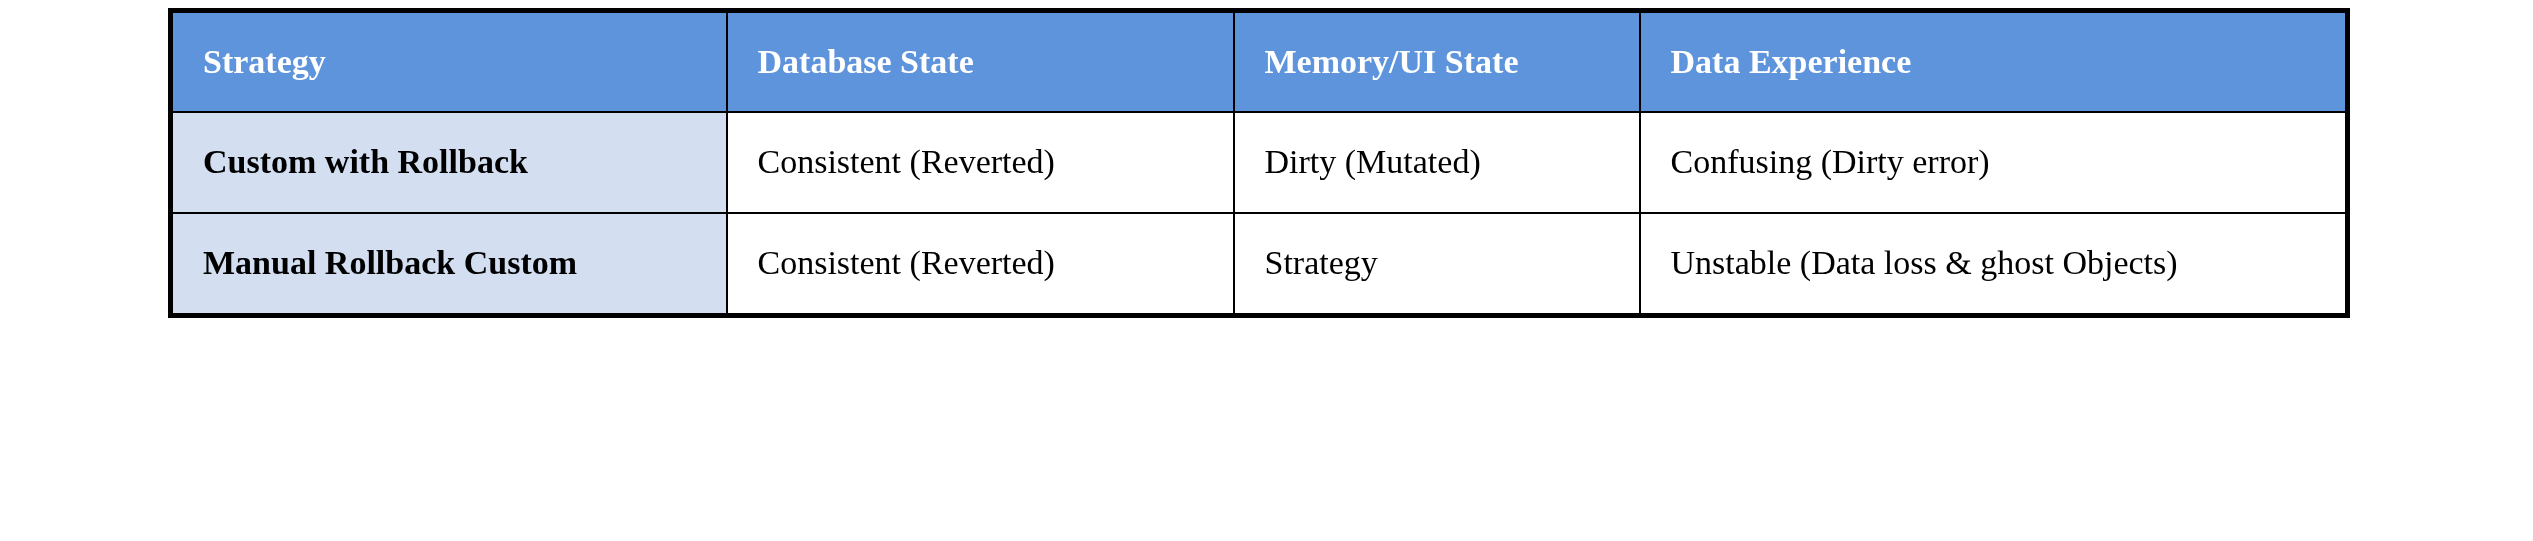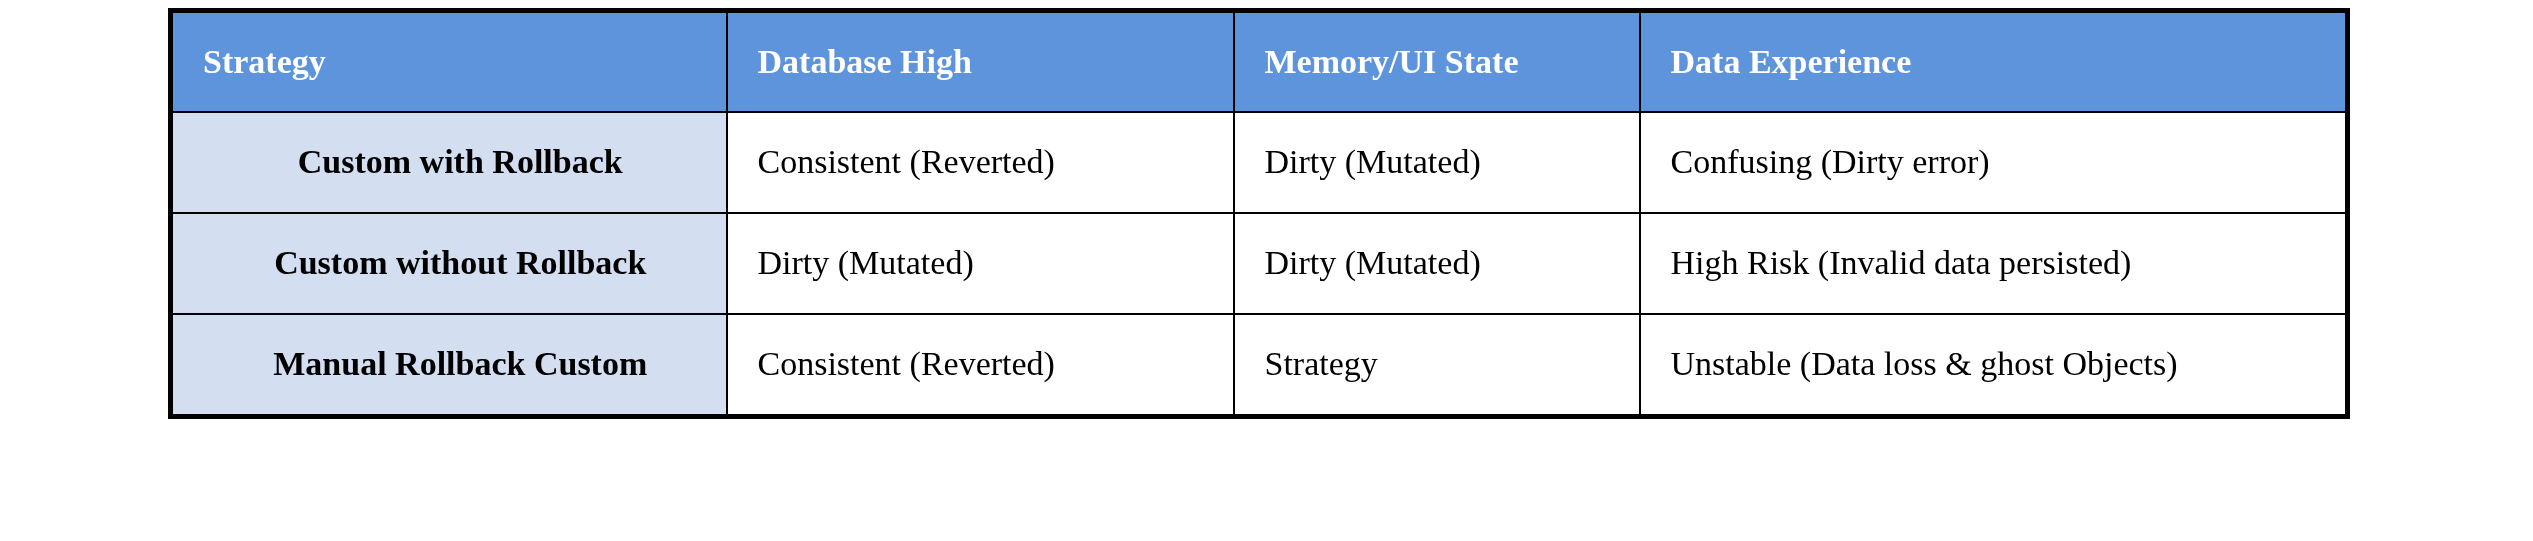--- a/index.html
+++ b/index.html
@@ -40,21 +40,20 @@
   }
   .strategy-table thead th {
     background: var(--header-bg, #5D94DB);
     color: var(--header-text, #FFFFFF);
     font-weight: bold;
     height: 98px;
   }
   .strategy-table td.row-label {
     background: var(--row-label-bg, #D3DEF1);
     font-weight: bold;
-    text-align: center;
   }
   .strategy-table td {
     background: var(--cell-bg, #FFFFFF);
   }
   col.c-strategy   { width: 556px; }
   col.c-database   { width: 507px; }
   col.c-memory     { width: 406px; }
   col.c-experience { width: 708px; }
 </style>
 </head>
@@ -64,39 +63,33 @@
   <table class="strategy-table">
     <colgroup>
       <col class="c-strategy">
       <col class="c-database">
       <col class="c-memory">
       <col class="c-experience">
     </colgroup>
     <thead>
       <tr>
         <th>Strategy</th>
-        <th>Database High</th>
+        <th>Database State</th>
         <th>Memory/UI State</th>
         <th>Data Experience</th>
       </tr>
     </thead>
     <tbody>
       <tr>
         <td class="row-label">Custom with Rollback</td>
         <td>Consistent (Reverted)</td>
         <td>Dirty (Mutated)</td>
         <td>Confusing (Dirty error)</td>
       </tr>
       <tr>
-        <td class="row-label">Custom without Rollback</td>
-        <td>Dirty (Mutated)</td>
-        <td>Dirty (Mutated)</td>
-        <td>High Risk (Invalid data persisted)</td>
-      </tr>
-      <tr>
         <td class="row-label">Manual Rollback Custom</td>
         <td>Consistent (Reverted)</td>
         <td>Strategy</td>
         <td>Unstable (Data loss &amp; ghost Objects)</td>
       </tr>
     </tbody>
   </table>
 </div>
 
 </body></html>

